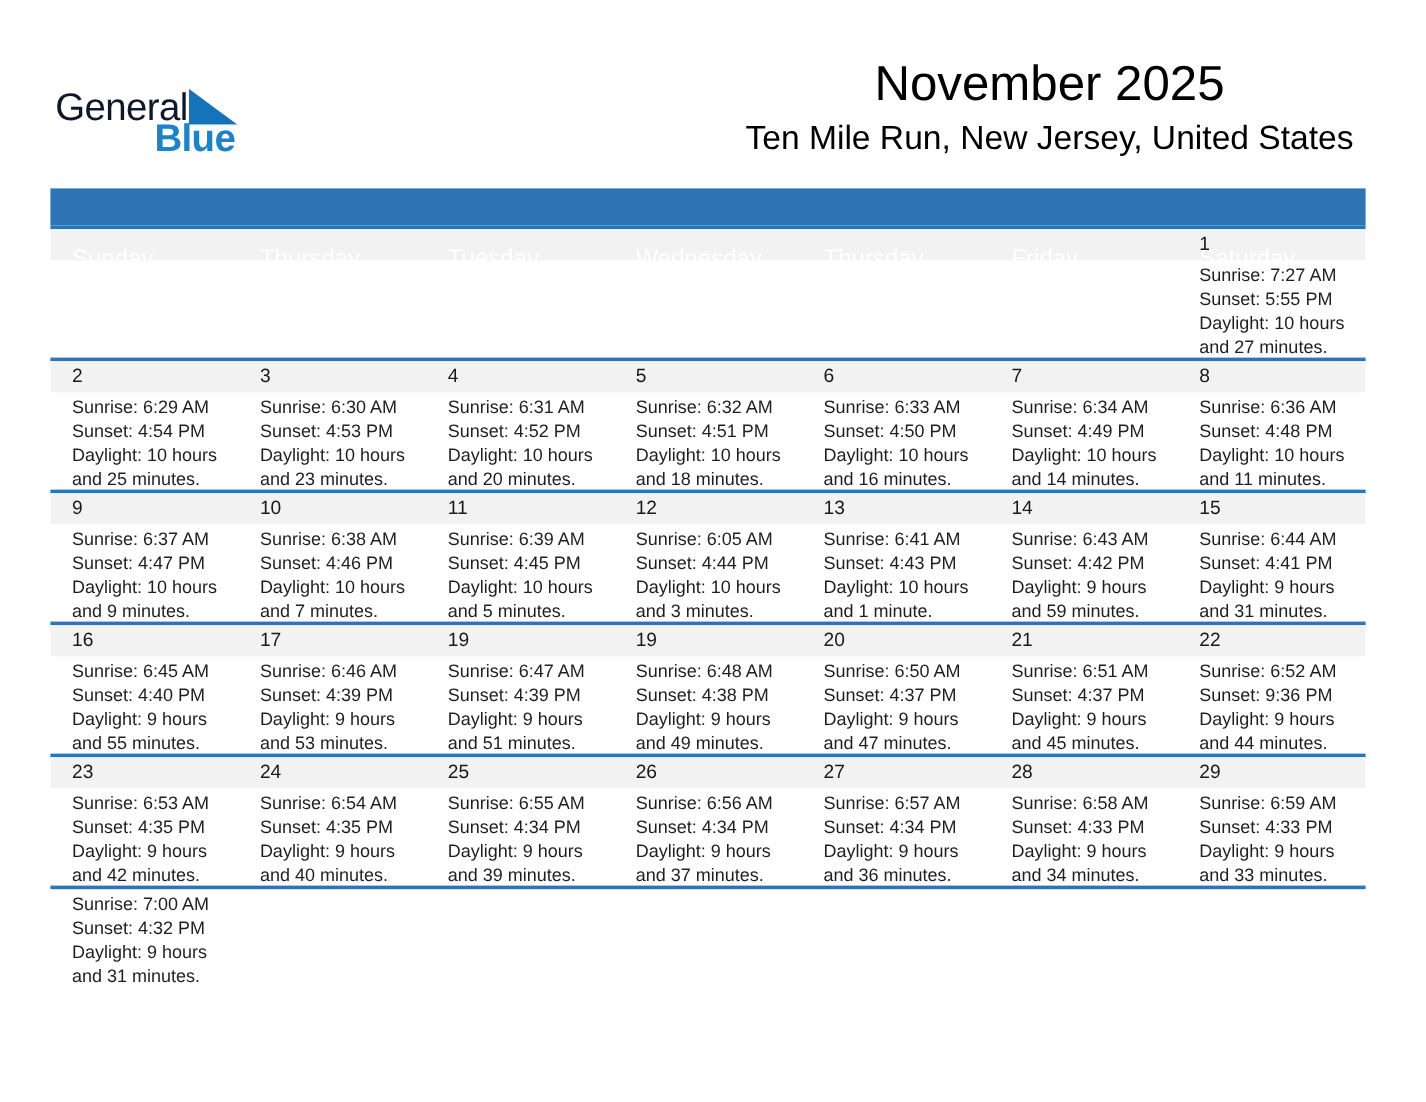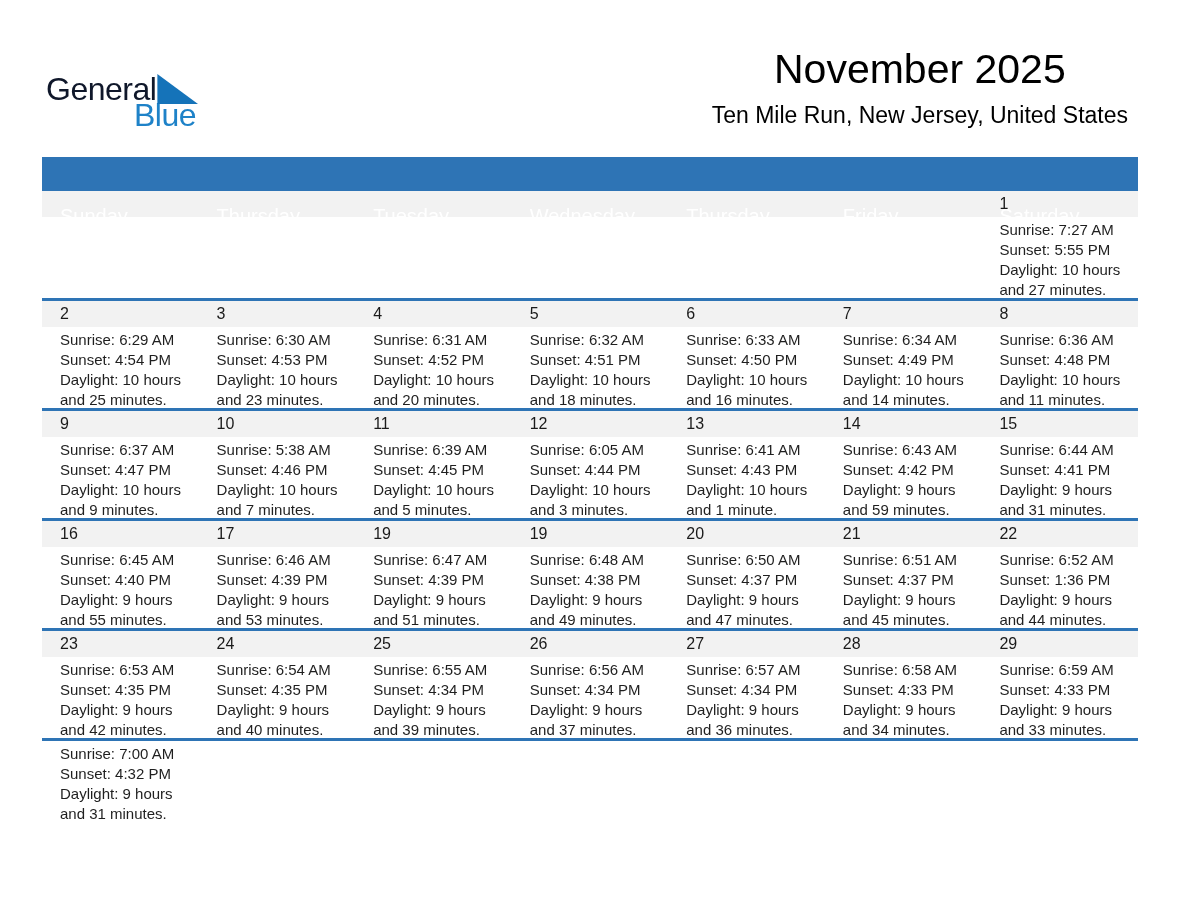--- a/index.html
+++ b/index.html
@@ -27,25 +27,26 @@
   }
   .logo-flag{
     width:42px;height:30px;margin-left:1px;margin-bottom:2px;
     background:var(--logoFlag);
     clip-path:polygon(0 0,100% 100%,0 100%);
   }
   .logo-row2{
     text-align:right;margin-top:-8px;padding-right:2px;
     font-size:32px;line-height:34px;color:var(--logoBlue);
     letter-spacing:-0.5px;
+    font-weight:bold;
   }
   
   .titles{position:absolute;top:46px;right:60px;text-align:center;}
   .title{font-size:41px;line-height:46px;font-weight:400;color:#000;margin:0;}
-  .subtitle{font-size:23px;line-height:30px;font-weight:400;color:#000;margin:8px 0 0 0;}
+  .subtitle{font-size:28px;line-height:30px;font-weight:400;color:#000;margin:8px 0 0 0;}
   
   .calendar{position:absolute;left:42px;top:157px;width:1096px;}
   .weekday-row{
     display:grid;grid-template-columns:repeat(7,1fr);
     background:var(--blue);height:31px;align-items:center;
   }
   .weekday-cell{color:#ffffff;font-size:20px;padding-left:18px;margin-top:48px;}
   .week-row{border-top:3px solid var(--blue);height:107px;}
   .num-band{
     display:grid;grid-template-columns:repeat(7,1fr);
@@ -206,21 +207,21 @@
             <div class="day-num">15</div>
           </div>
           <div class="info-band">
             <div class="day-info">
               <div class="info-line">Sunrise: 6:37 AM</div>
               <div class="info-line">Sunset: 4:47 PM</div>
               <div class="info-line">Daylight: 10 hours</div>
               <div class="info-line">and 9 minutes.</div>
             </div>
             <div class="day-info">
-              <div class="info-line">Sunrise: 5:38 AM</div>
+              <div class="info-line">Sunrise: 6:38 AM</div>
               <div class="info-line">Sunset: 4:46 PM</div>
               <div class="info-line">Daylight: 10 hours</div>
               <div class="info-line">and 7 minutes.</div>
             </div>
             <div class="day-info">
               <div class="info-line">Sunrise: 6:39 AM</div>
               <div class="info-line">Sunset: 4:45 PM</div>
               <div class="info-line">Daylight: 10 hours</div>
               <div class="info-line">and 5 minutes.</div>
             </div>
@@ -292,21 +293,21 @@
               <div class="info-line">and 47 minutes.</div>
             </div>
             <div class="day-info">
               <div class="info-line">Sunrise: 6:51 AM</div>
               <div class="info-line">Sunset: 4:37 PM</div>
               <div class="info-line">Daylight: 9 hours</div>
               <div class="info-line">and 45 minutes.</div>
             </div>
             <div class="day-info">
               <div class="info-line">Sunrise: 6:52 AM</div>
-              <div class="info-line">Sunset: 1:36 PM</div>
+              <div class="info-line">Sunset: 9:36 PM</div>
               <div class="info-line">Daylight: 9 hours</div>
               <div class="info-line">and 44 minutes.</div>
             </div>
           </div>
         </div>
         <div class="week-row">
           <div class="num-band">
             <div class="day-num">23</div>
             <div class="day-num">24</div>
             <div class="day-num">25</div>

